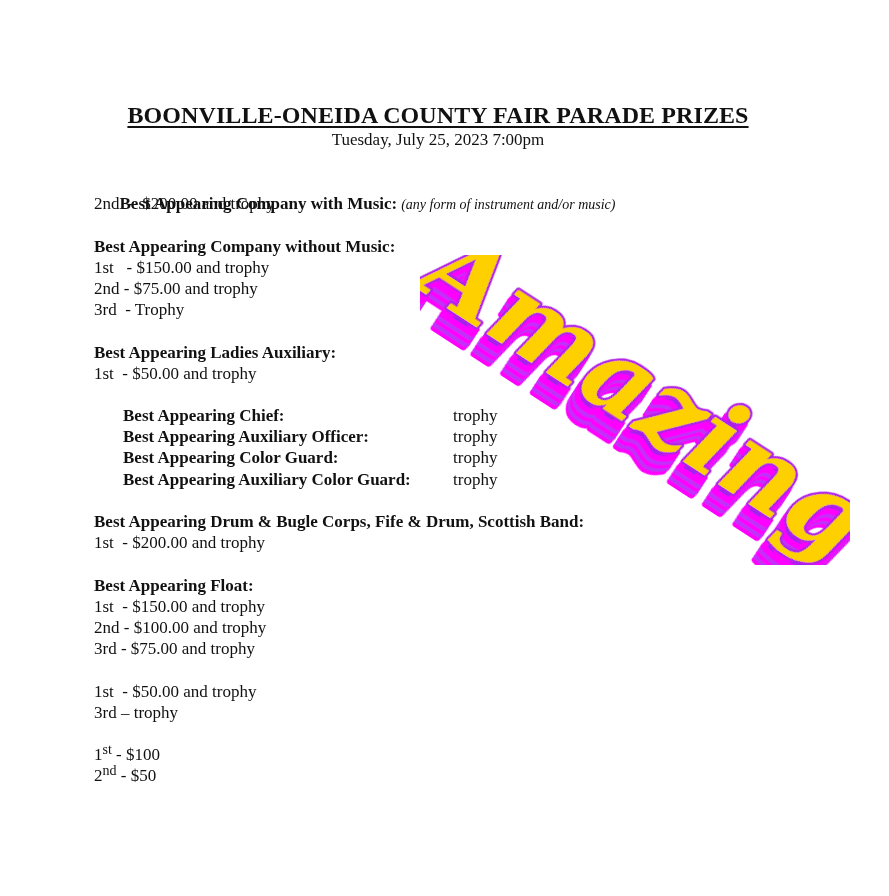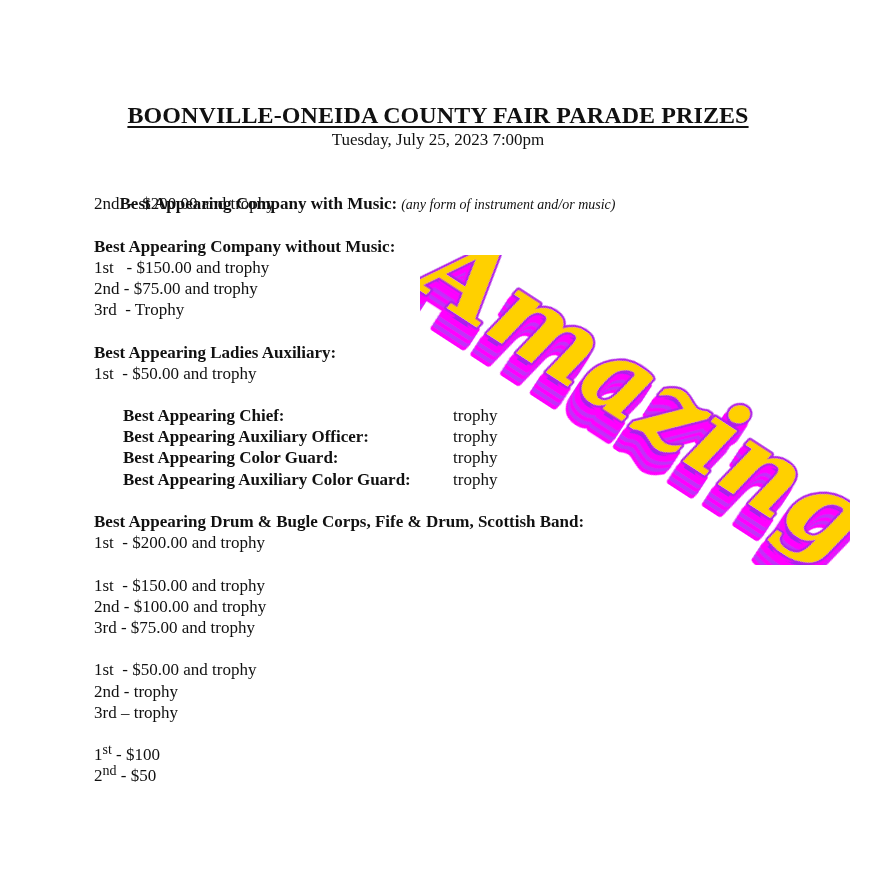--- a/index.html
+++ b/index.html
@@ -128,27 +128,27 @@
     <div class="row2col">
       <span class="lbl">Best Appearing Auxiliary Color Guard:</span>
       <span>trophy</span>
     </div>
     <div class="blank"></div>
 
     <div class="line heading">Best Appearing Drum &amp; Bugle Corps, Fife &amp; Drum, Scottish Band:</div>
     <div class="line">1st  - $200.00 and trophy</div>
     <div class="blank"></div>
 
+    <div class="line heading">Best Appearing Float:</div>
     <div class="line">1st  - $150.00 and trophy</div>
     <div class="line">2nd - $100.00 and trophy</div>
     <div class="line">3rd - $75.00 and trophy</div>
     <div class="blank"></div>
 
     <div class="line">1st  - $50.00 and trophy</div>
-    <div class="line">2nd - trophy</div>
     <div class="line">3rd – trophy</div>
     <div class="blank"></div>
 
     <div class="line"><span>1</span><sup>st</sup><span> - $100</span></div>
     <div class="line"><span>2</span><sup>nd</sup><span> - $50</span></div>
   </div>
 
   <svg class="sticker" viewBox="0 0 430 310" xmlns="http://www.w3.org/2000/svg">
     <defs>
       <filter id="soft" x="-5%" y="-5%" width="110%" height="110%">

